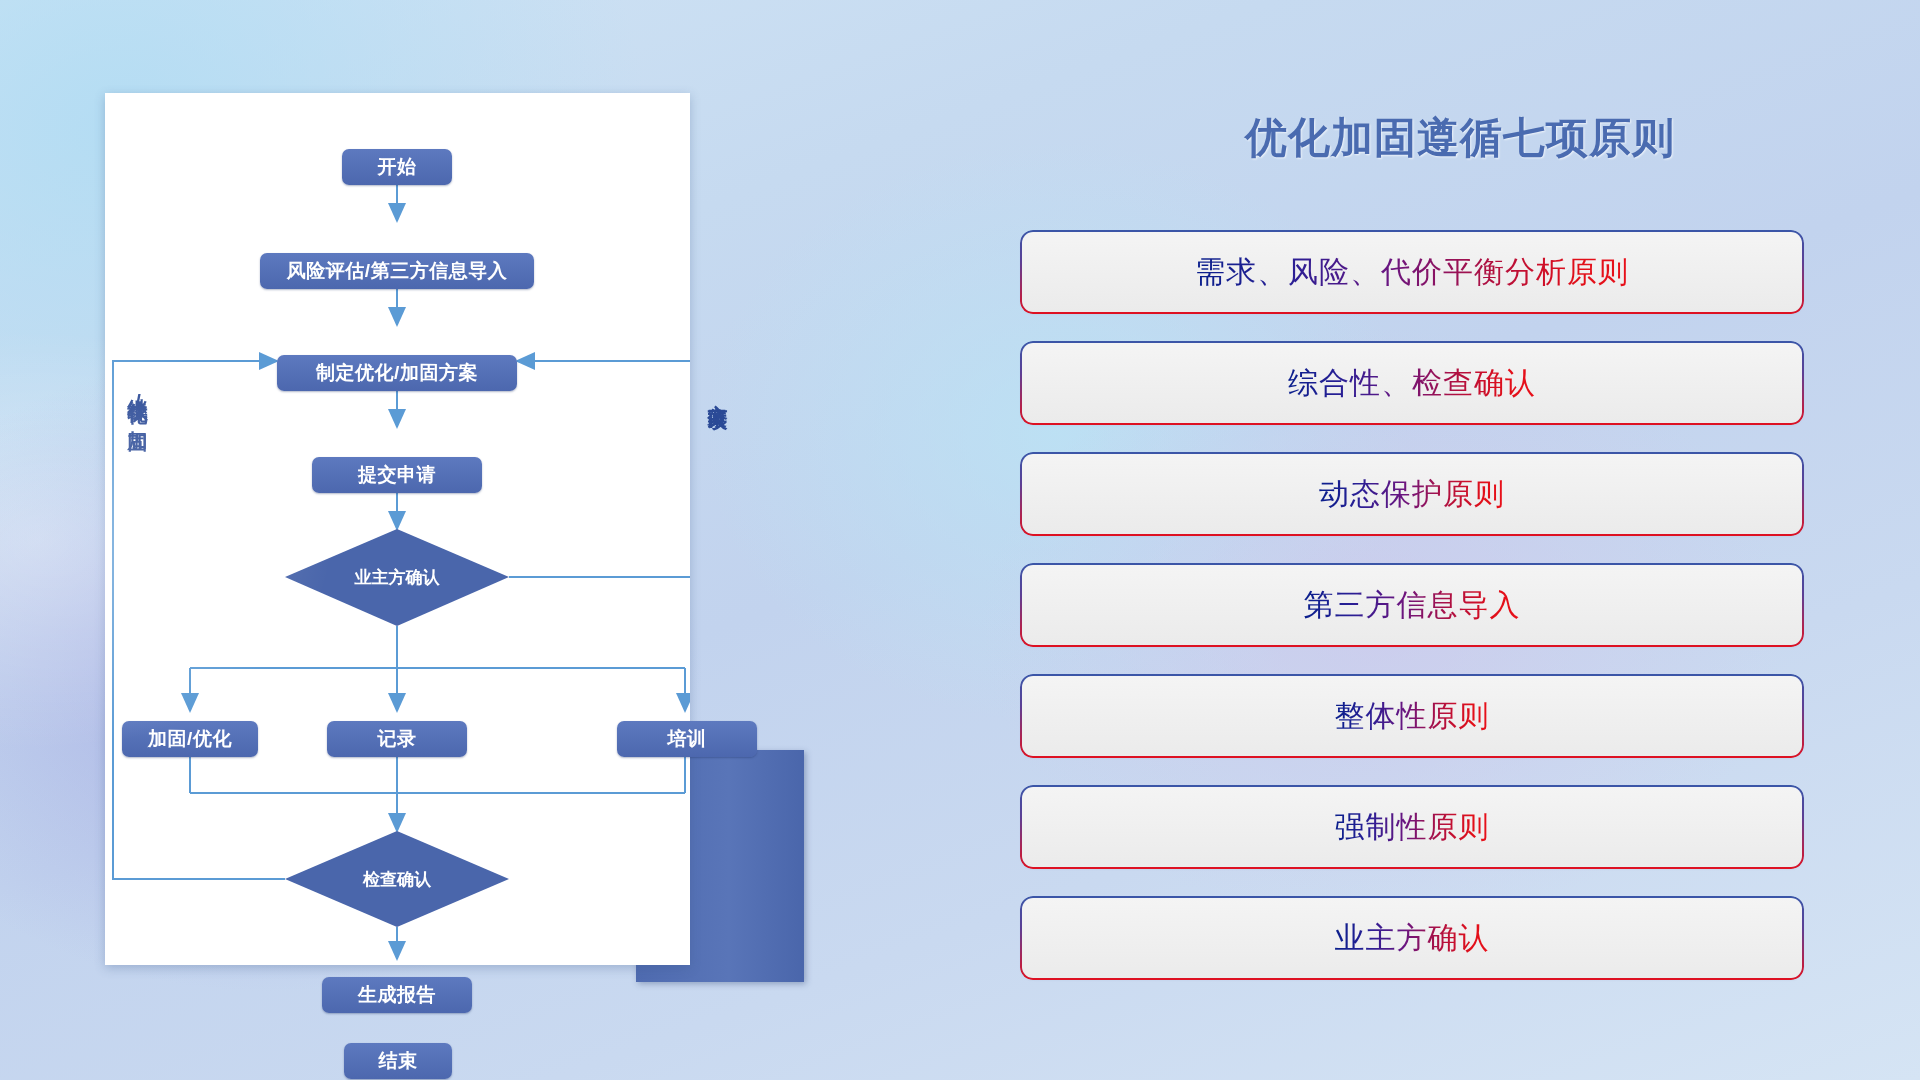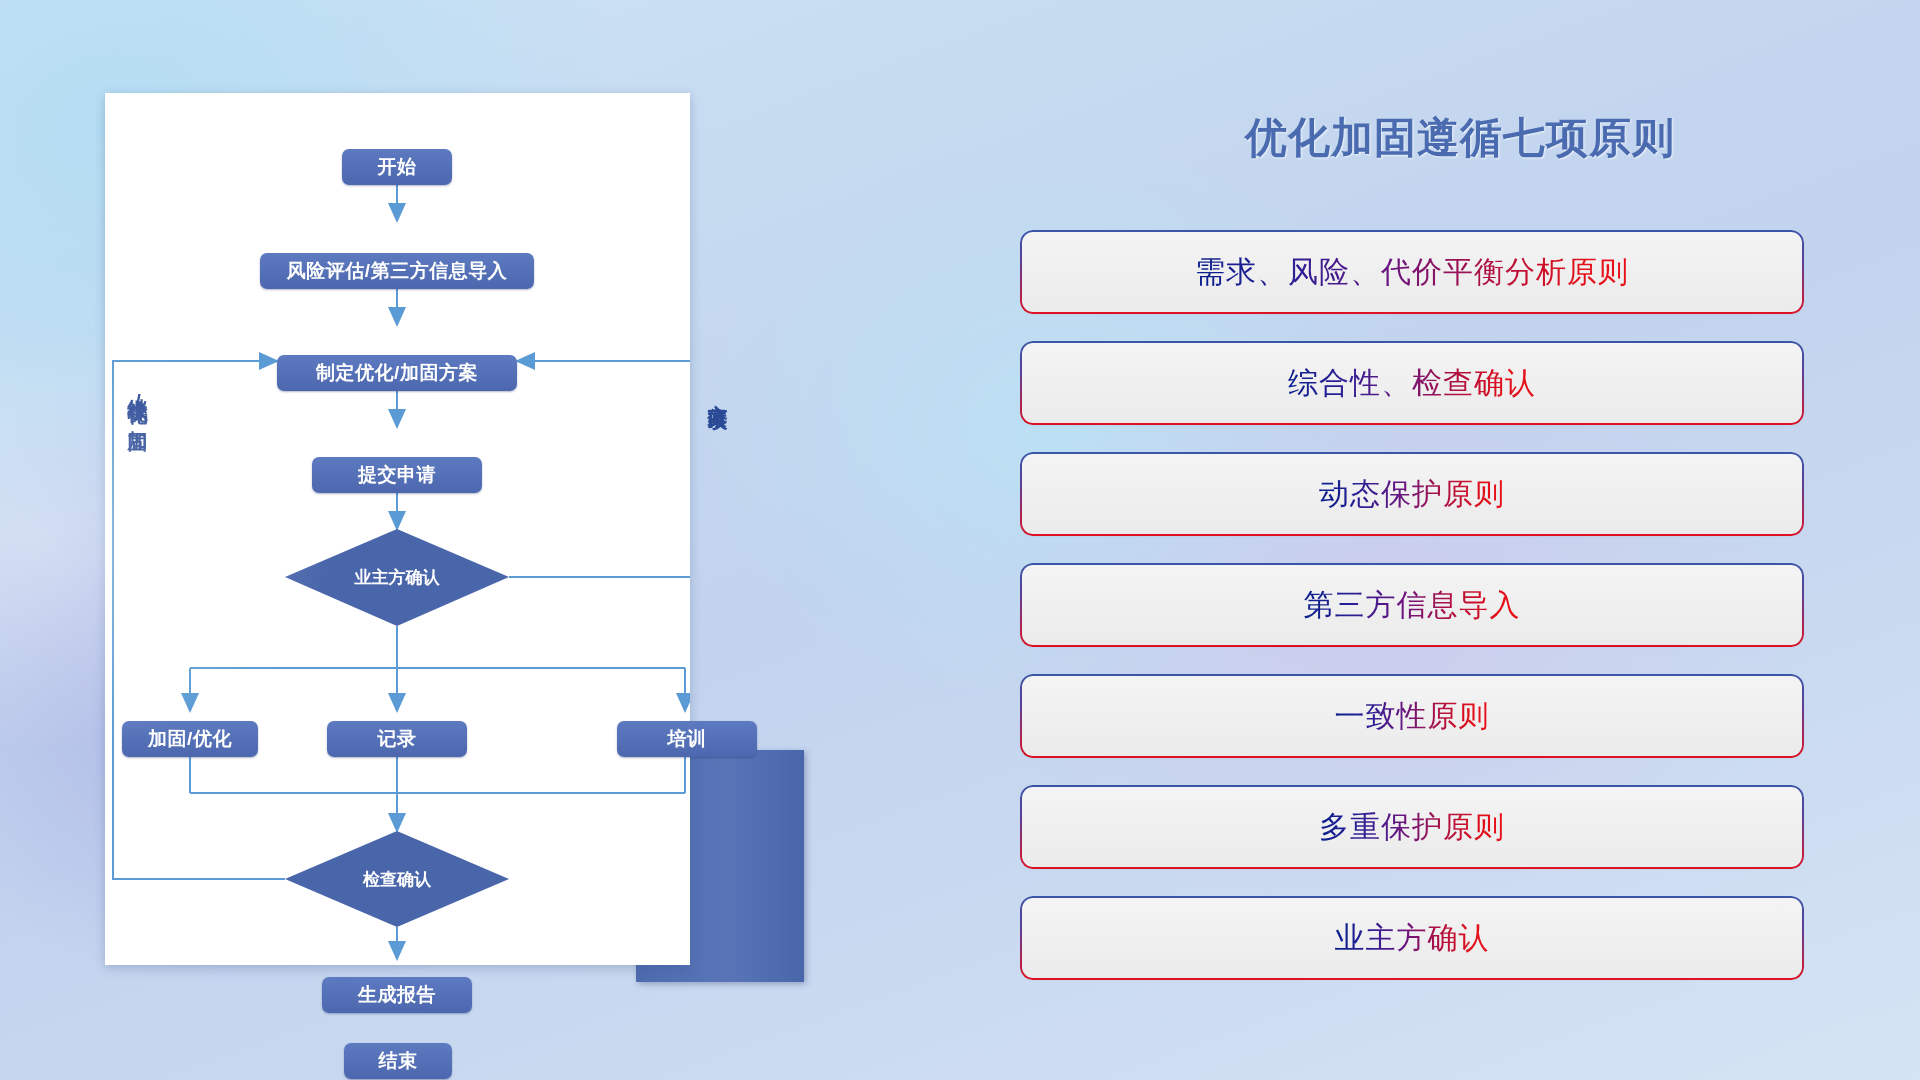--- a/index.html
+++ b/index.html
@@ -190,22 +190,22 @@
   <div class="principle" style="top:343px;">
     <span>综合性、检查确认</span>
   </div>
   <div class="principle" style="top:454px;">
     <span>动态保护原则</span>
   </div>
   <div class="principle" style="top:565px;">
     <span>第三方信息导入</span>
   </div>
   <div class="principle" style="top:676px;">
-    <span>一致性原则</span>
+    <span>整体性原则</span>
   </div>
   <div class="principle" style="top:787px;">
-    <span>多重保护原则</span>
+    <span>强制性原则</span>
   </div>
   <div class="principle" style="top:898px;">
     <span>业主方确认</span>
   </div>
 
 </div>
 
 </body></html>

